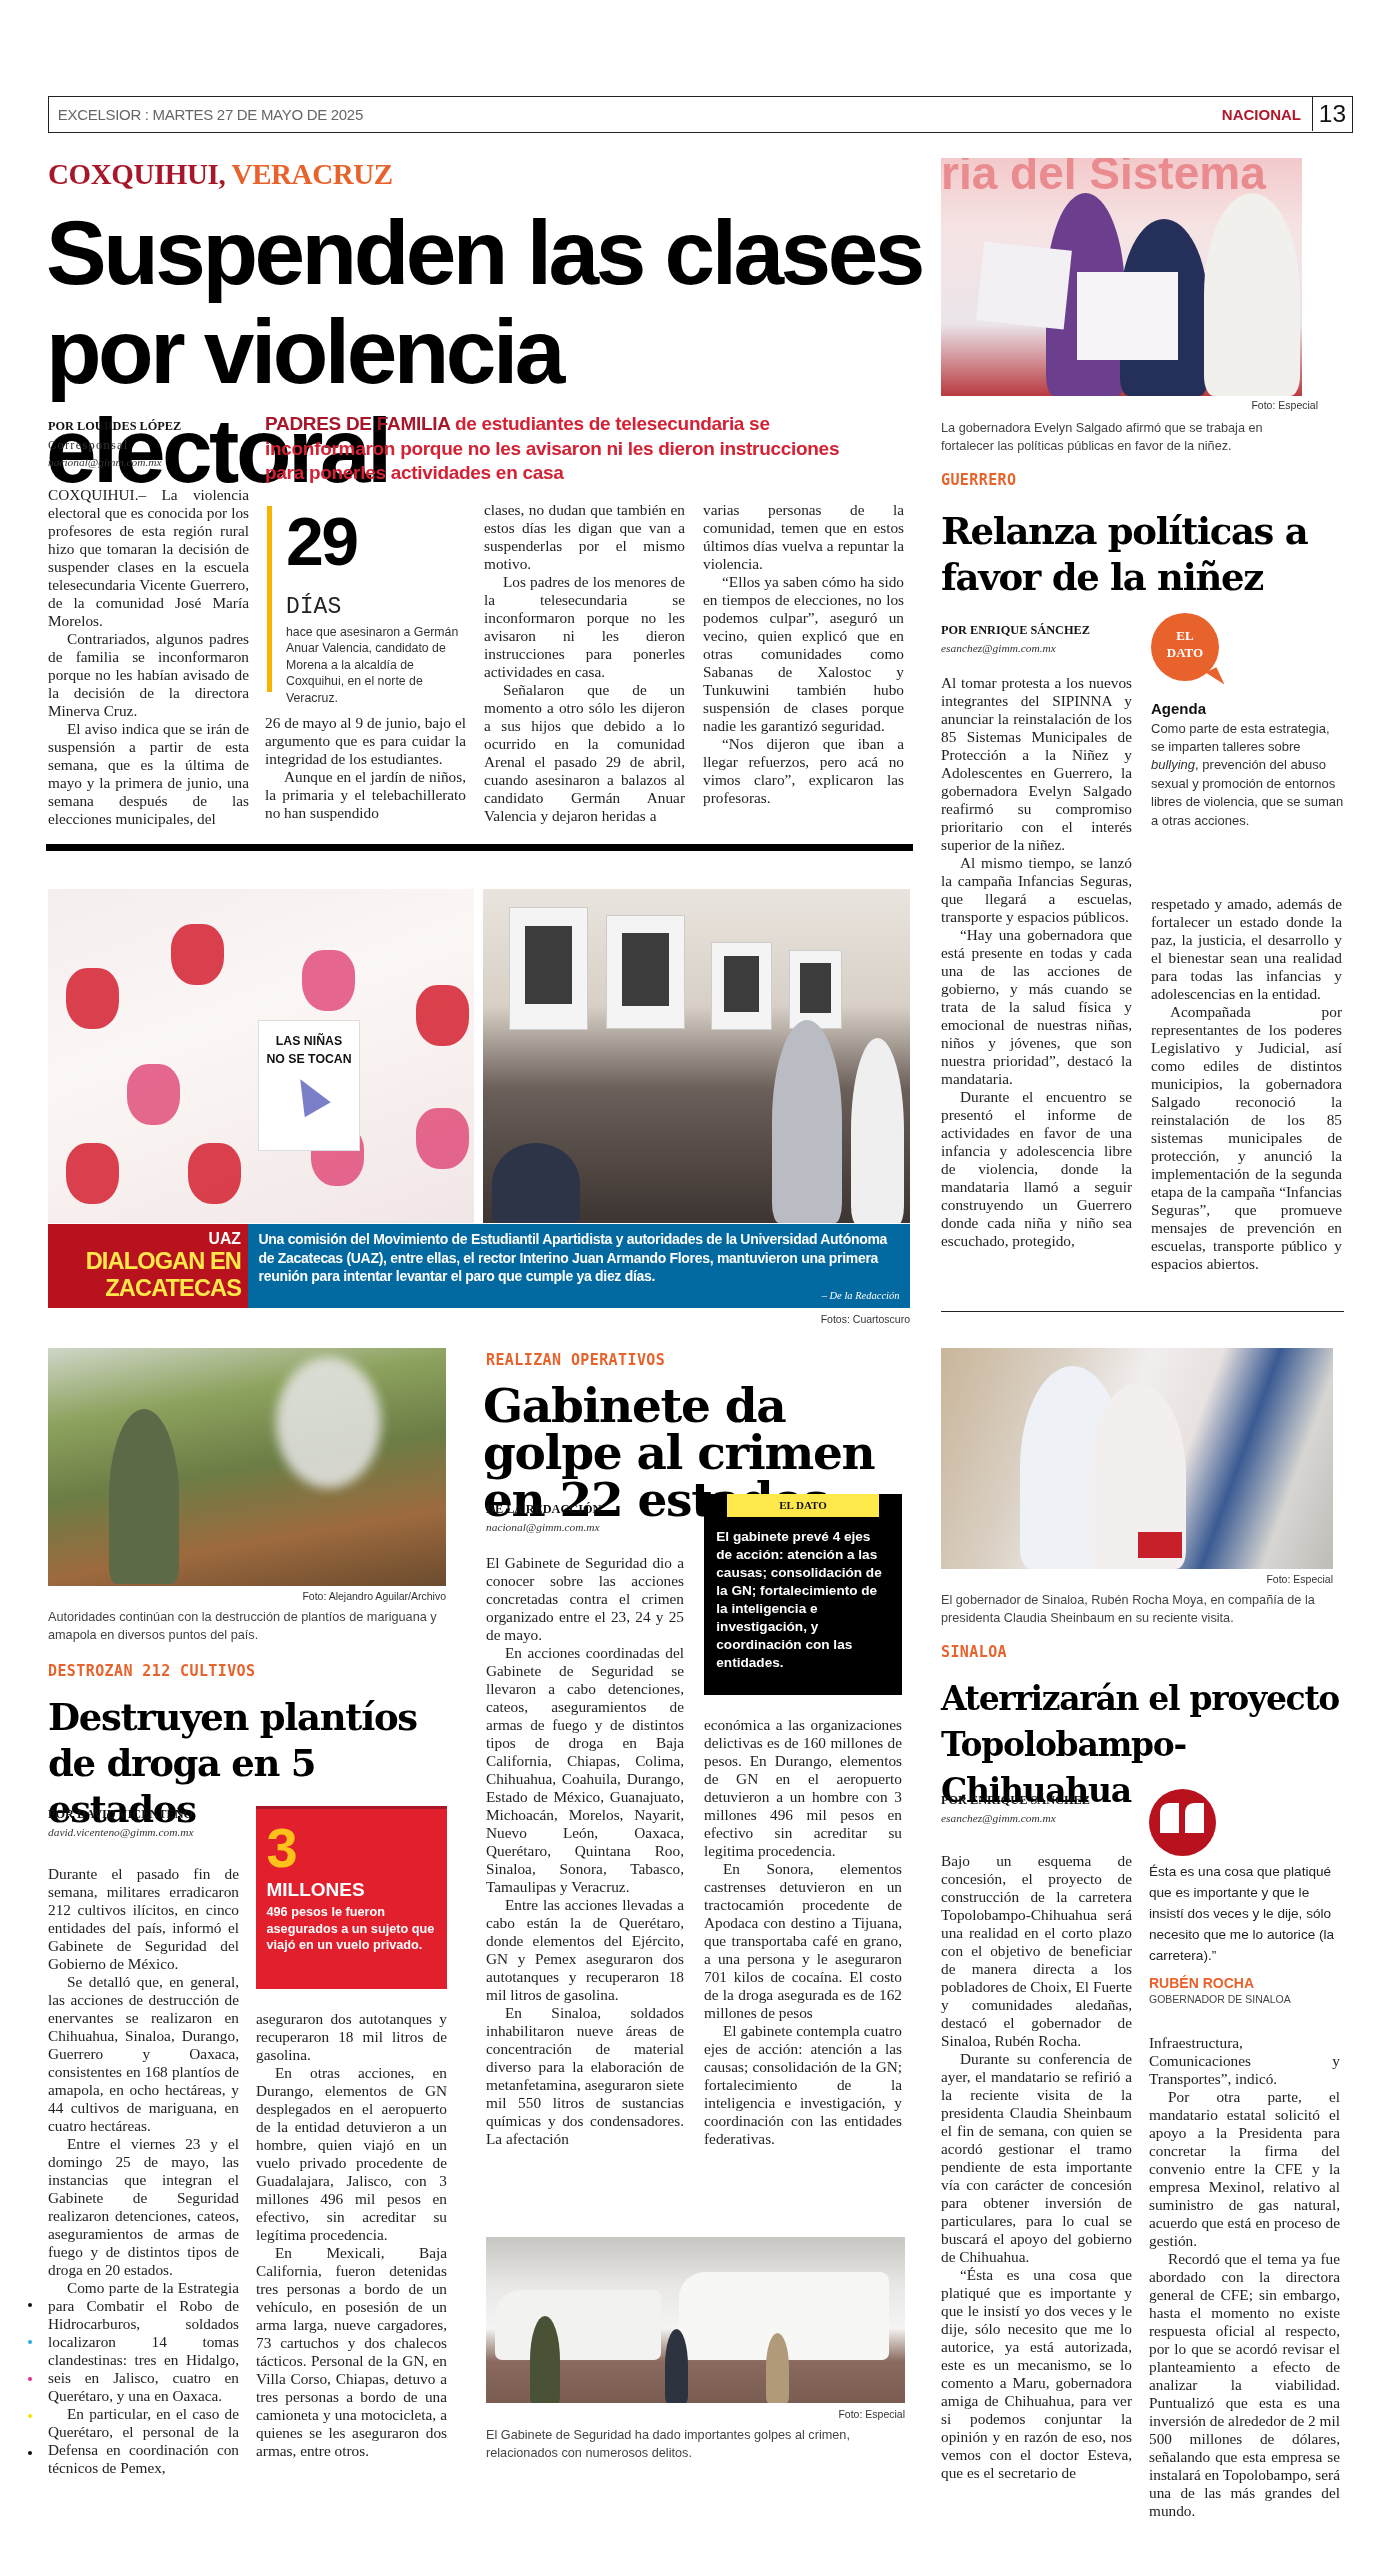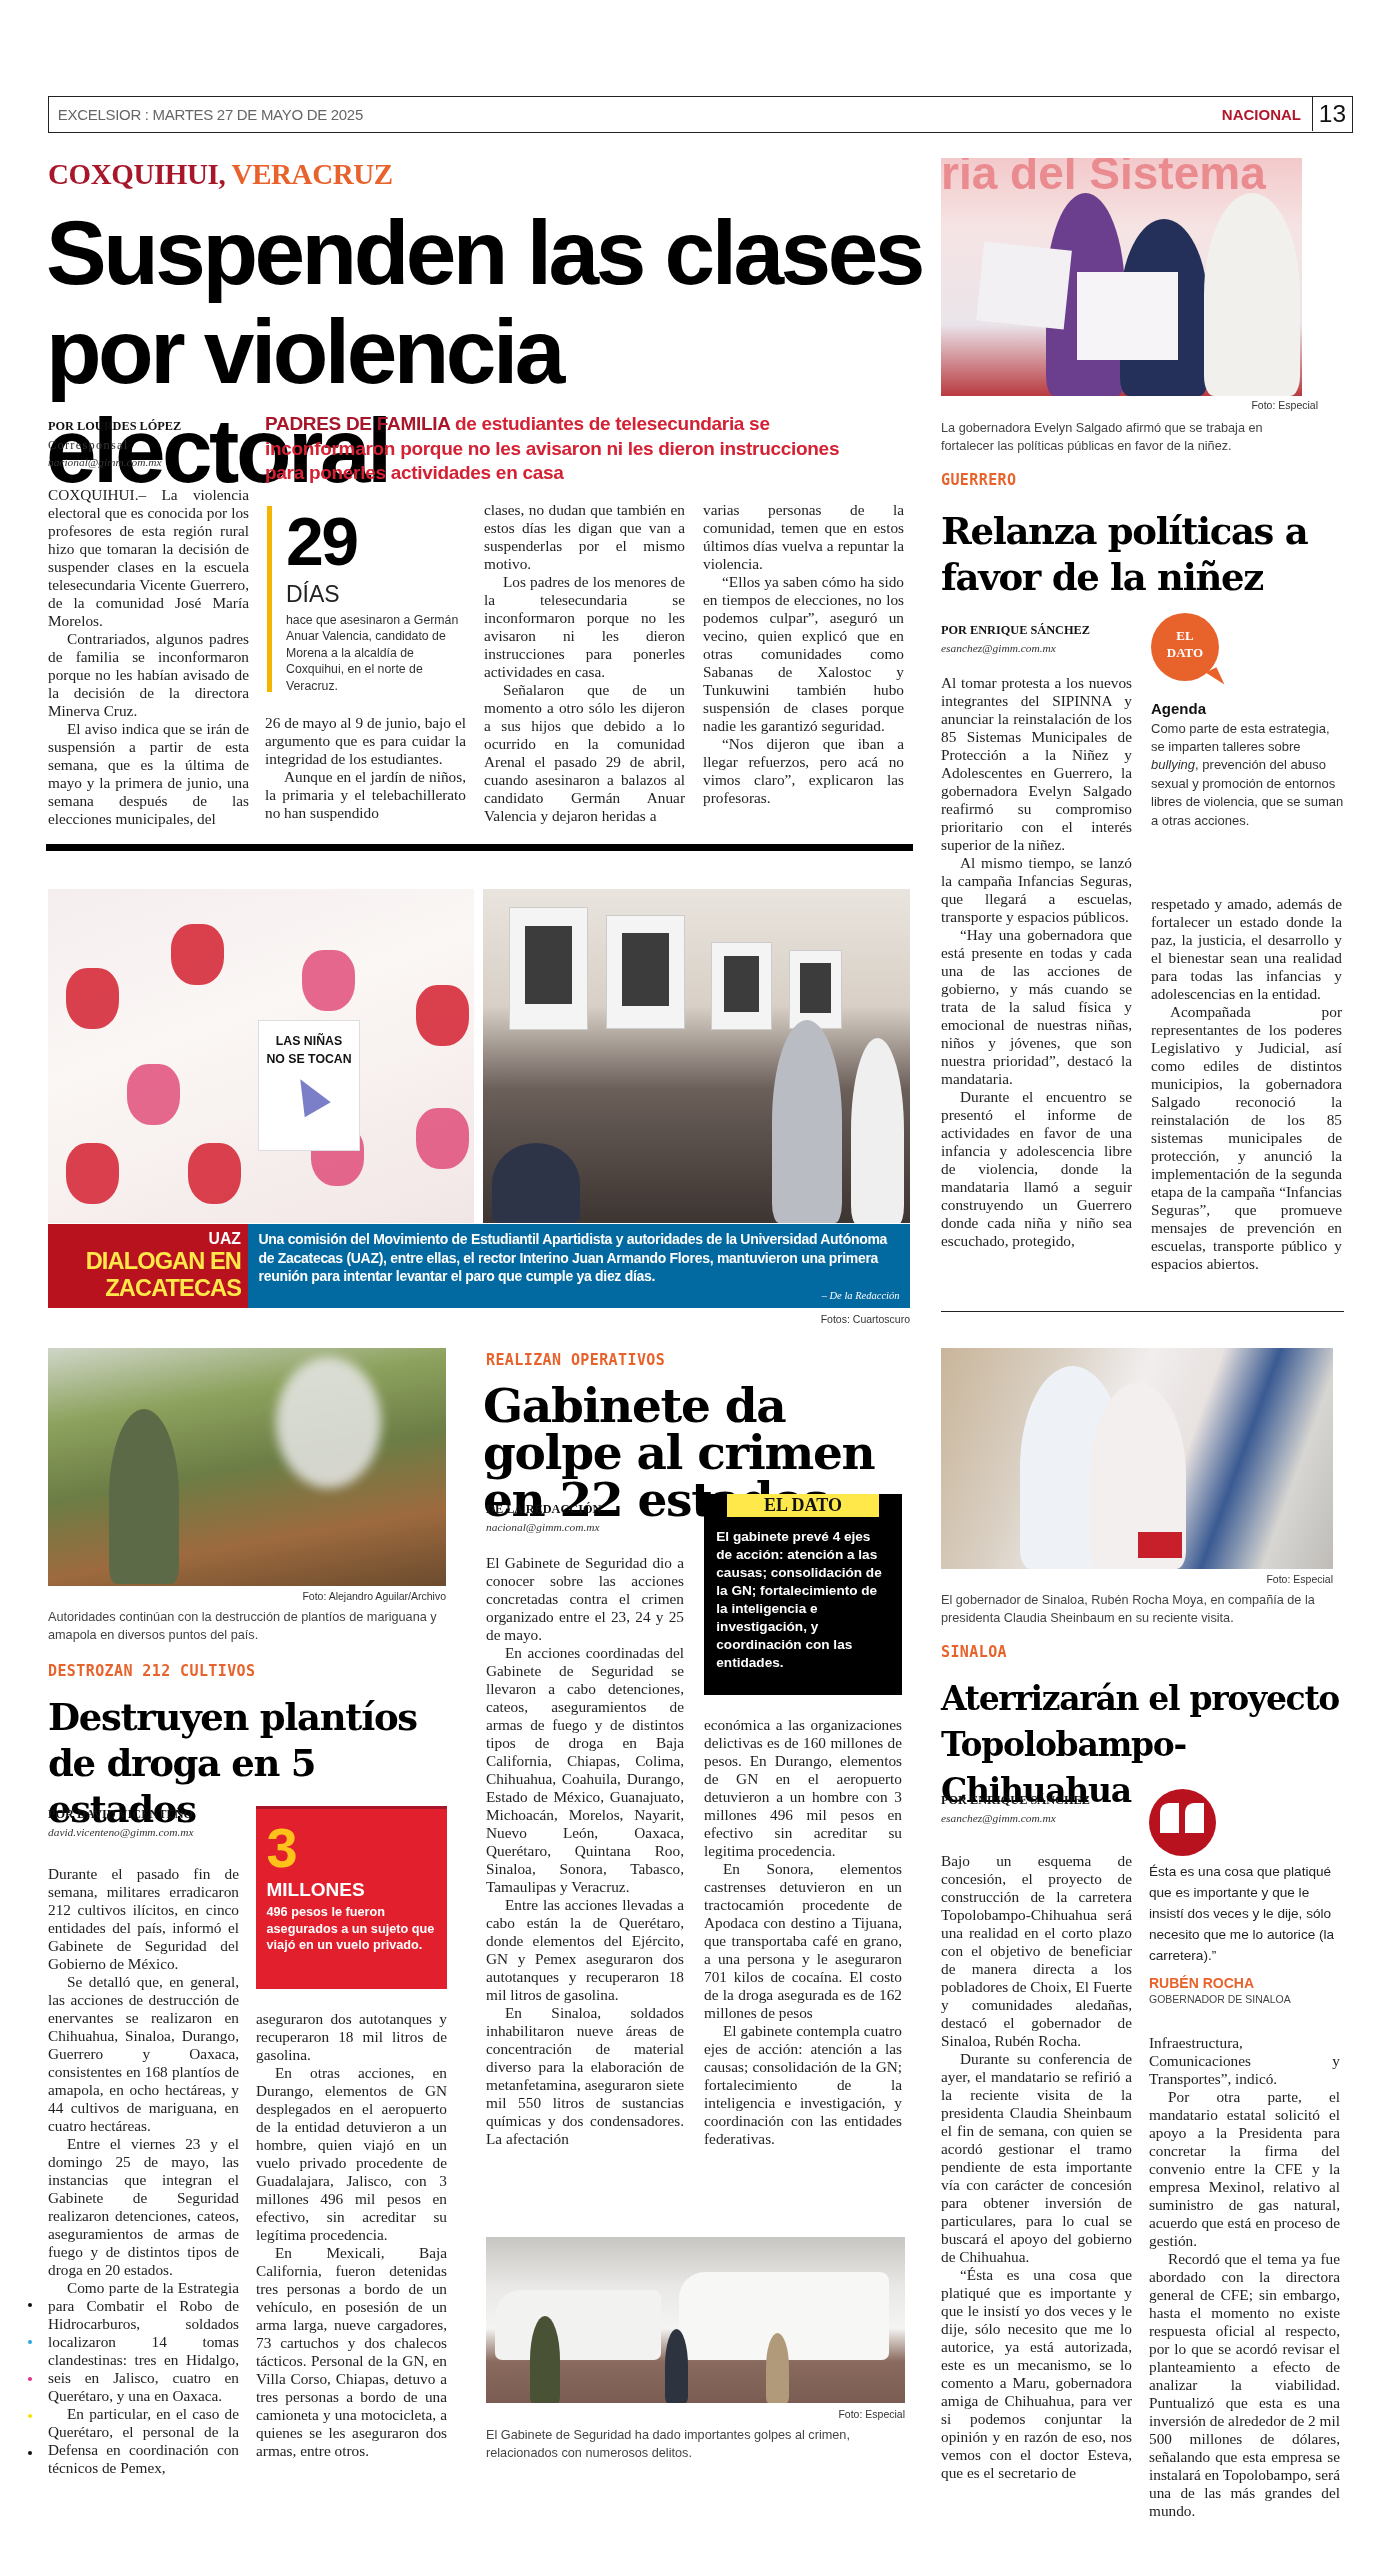--- a/index.html
+++ b/index.html
@@ -25,21 +25,21 @@
   #deck1 { left: 265px; top: 412px; width: 613px; font-family: "Liberation Sans", sans-serif; font-size: 19px; line-height: 24.5px; font-weight: bold; color: #d42133; letter-spacing: -0.3px; }
   #deck1 .lead { color: #a8162a; }
 
   .body { font-family: Liberation Serif, serif; font-size: 15.3px; line-height: 18px; color: #222; text-align: justify; hyphens: auto; }
   .body p { text-indent: 19px; }
   .body p.first { text-indent: 0; }
 
   #a1c1 { left: 48px; top: 486px; width: 201px; }
   #stat29 { left: 267px; top: 506px; width: 201px; border-left: 5.3px solid #f5b400; padding-left: 14px; height: 186px; }
   #stat29 .num { font-family: "Liberation Sans", sans-serif; font-weight: bold; font-size: 68px; line-height: 70px; color: #000; letter-spacing: -2.6px; }
-  #stat29 .unit { font-family: Liberation Sans, sans-serif; font-size: 23px; color: #222; margin-top: 5px; }
+  #stat29 .unit { font-family: Liberation Mono, monospace; font-size: 23px; color: #222; margin-top: 18px; }
   #stat29 .desc { font-family: "Liberation Sans", sans-serif; font-size: 12.3px; line-height: 16.6px; color: #333; margin-top: 3.5px; }
   #a1c2 { left: 265px; top: 714px; width: 201px; }
   #a1c3 { left: 484px; top: 501px; width: 201px; }
   #a1c4 { left: 703px; top: 501px; width: 201px; }
   #rule1 { left: 46px; top: 844px; width: 867px; height: 7px; background: #000; }
 
   
   .photo { overflow: hidden; }
   #photo-hands { left: 48px; top: 889px; width: 426px; height: 334px; background: linear-gradient(160deg, #f4eeee 0%, #fbf7f5 40%, #f1e6e6 100%); }
   #photo-meeting { left: 483px; top: 889px; width: 427px; height: 334px; background: linear-gradient(180deg, #e9e4de 0%, #d8d0c6 35%, #6a5f59 60%, #3d3532 100%); }
@@ -93,21 +93,21 @@
   #stat3 .unit { font-family: "Liberation Sans", sans-serif; font-weight: bold; font-size: 19px; color: #fff; margin-top: 3.5px; }
   #stat3 .desc { font-family: "Liberation Sans", sans-serif; font-weight: bold; font-size: 12.7px; line-height: 16.6px; color: #fff; margin-top: 3.5px; }
   #drug-c2 { left: 256px; top: 2010px; width: 191px; }
 
   
   #kicker-gab { left: 486px; top: 1351px; }
   #hl-gab { left: 483px; top: 1382px; width: 429px; font-size: 47px; line-height: 47px; }
   #by-gab { left: 486px; top: 1502px; width: 193px; }
   #gab-c1 { left: 486px; top: 1554px; width: 198px; }
   #dato-gab { left: 704px; top: 1494px; width: 198px; height: 201px; background: #000; padding: 0 12.3px; }
-  #dato-gab .hdr { margin: 0 10.5px; background: #ffe94a; text-align: center; font-family: "Liberation Serif", serif; font-weight: bold; font-size: 18px; line-height: 23px; color: #111; }
+  #dato-gab .hdr { margin: 0 10.5px; background: #ffe94a; text-align: center; font-family: "Liberation Serif", serif; font-weight: bold; font-size: 11px; line-height: 23px; color: #111; }
   #dato-gab .txt { font-family: "Liberation Sans", sans-serif; font-weight: bold; font-size: 13.6px; line-height: 18px; color: #fff; margin-top: 10.5px; }
   #gab-c2 { left: 704px; top: 1716px; width: 198px; }
   #photo-trucks { left: 486px; top: 2237px; width: 419px; height: 166px; background: linear-gradient(180deg, #c8c6c2 0%, #e9e8e6 30%, #f4f4f2 55%, #8a6a5e 75%, #7a5c52 100%); }
   #credit-trucks { left: 486px; top: 2408px; width: 419px; }
   #caption-trucks { left: 486px; top: 2427px; width: 419px; }
 
   
   #photo-sinaloa { left: 941px; top: 1348px; width: 392px; height: 221px; background: linear-gradient(110deg, #c9b59a 0%, #d9cfc2 25%, #f1eeee 45%, #e8e2e0 60%, #3a5a92 72%, #d7d6d2 85%, #bfbcb8 100%); }
   #credit-sinaloa { left: 941px; top: 1573px; width: 392px; }
   #caption-sinaloa { left: 941px; top: 1592px; width: 403px; }

